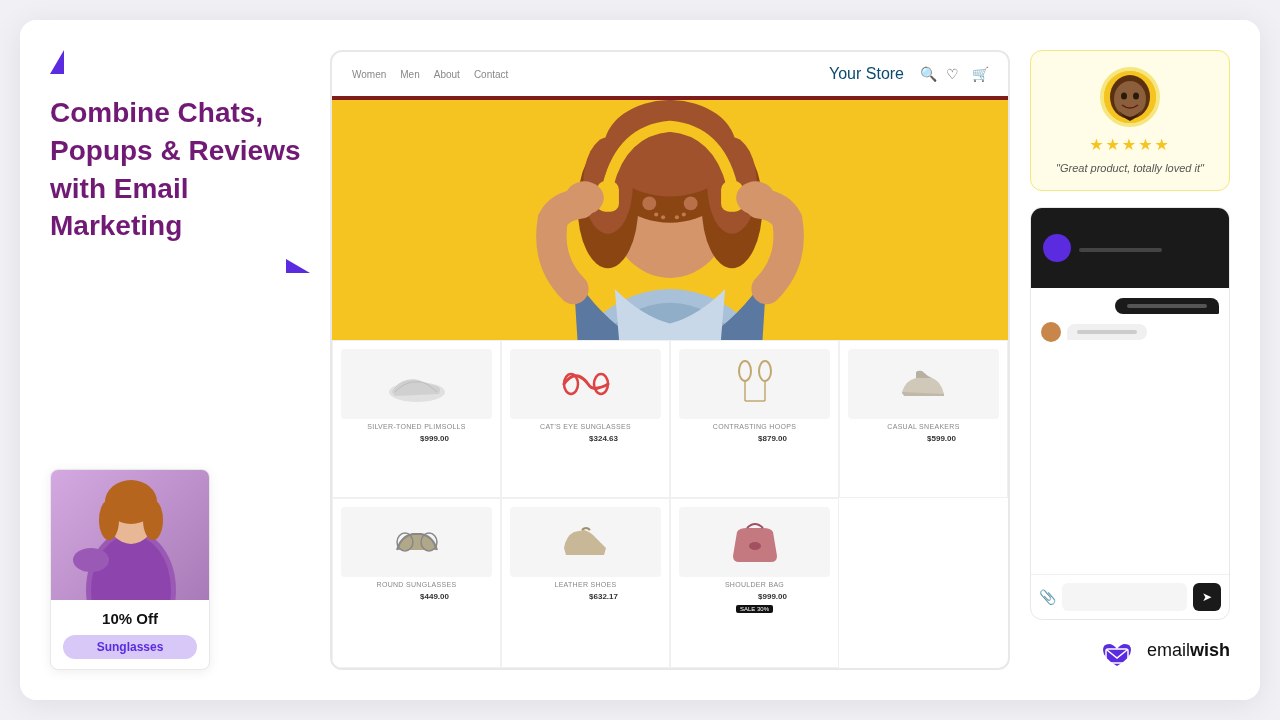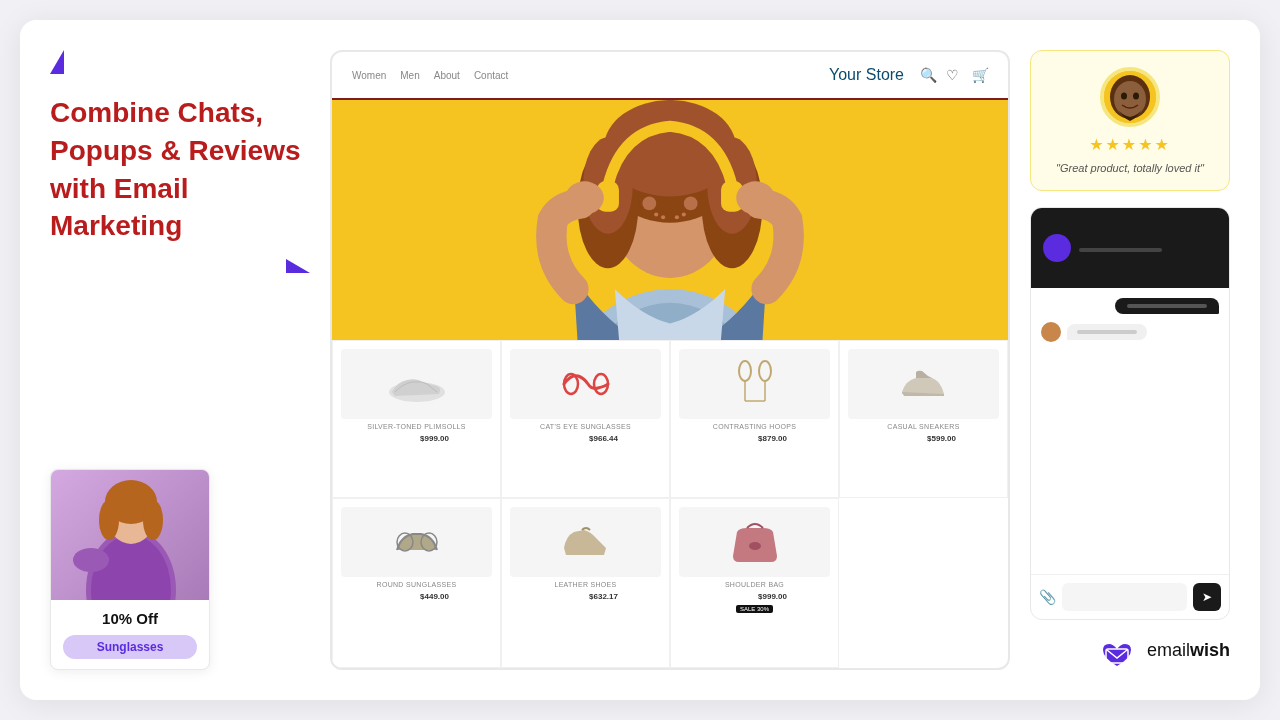--- a/index.html
+++ b/index.html
@@ -37,21 +37,21 @@
     .triangle-top {
       width: 0; height: 0;
       border-left: 14px solid transparent;
       border-right: 0px solid transparent;
       border-bottom: 24px solid #5b2be0;
       margin-bottom: 20px;
     }
     .headline {
       font-size: 28px;
       font-weight: 800;
-      color: #b91c1c;
+      color: #701a75;
       line-height: 1.35;
       margin-bottom: 10px;
     }
     .triangle-right {
       width: 0; height: 0;
       border-top: 14px solid transparent;
       border-bottom: 0px solid transparent;
       border-left: 24px solid #5b2be0;
       align-self: flex-end;
       margin-top: 4px;
@@ -115,21 +115,21 @@
       overflow: hidden;
       display: flex;
       flex-direction: column;
       background: white;
     }
     .store-nav {
       display: flex;
       align-items: center;
       padding: 0 20px;
       height: 48px;
-      border-bottom: 2px solid #7f1d1d;
+      border-bottom: 4px solid #7f1d1d;
       gap: 16px;
     }
     .store-nav .nav-links {
       display: flex;
       gap: 14px;
     }
     .store-nav .nav-link {
       font-size: 10px;
       color: #888;
     }
@@ -500,21 +500,21 @@
       <div class="product-item">
         <div class="product-img">
           <svg width="60" height="40" viewBox="0 0 60 40">
               <path d="M8,20 Q15,10 22,12 Q28,14 32,20 Q36,26 42,24 Q50,22 52,20" stroke="#d44" stroke-width="3" fill="none" stroke-linecap="round"></path>
               <ellipse cx="15" cy="20" rx="7" ry="10" fill="none" stroke="#d44" stroke-width="2.5"></ellipse>
               <ellipse cx="45" cy="20" rx="7" ry="10" fill="none" stroke="#d44" stroke-width="2.5"></ellipse>
               <path d="M8,20 Q15,10 22,12 Q28,14 32,20 Q36,26 42,24 Q50,22 52,20" stroke="#d44" stroke-width="1.5" fill="none" stroke-linecap="round" opacity="0.5"></path>
             </svg>
         </div>
         <div class="product-name">Cat's Eye Sunglasses</div>
-        <div class="product-price">$966.44</div>
+        <div class="product-price">$324.63</div>
       </div>
       <div class="product-item">
         <div class="product-img">
           <svg width="60" height="50" viewBox="0 0 60 50">
               <ellipse cx="20" cy="12" rx="6" ry="10" fill="none" stroke="#c0a870" stroke-width="2"></ellipse>
               <line x1="20" y1="22" x2="20" y2="42" stroke="#c0a870" stroke-width="1.5"></line>
               <ellipse cx="40" cy="12" rx="6" ry="10" fill="none" stroke="#c0a870" stroke-width="2"></ellipse>
               <line x1="40" y1="22" x2="40" y2="42" stroke="#c0a870" stroke-width="1.5"></line>
               <line x1="20" y1="42" x2="40" y2="42" stroke="#c0a870" stroke-width="1.5"></line>
             </svg>

